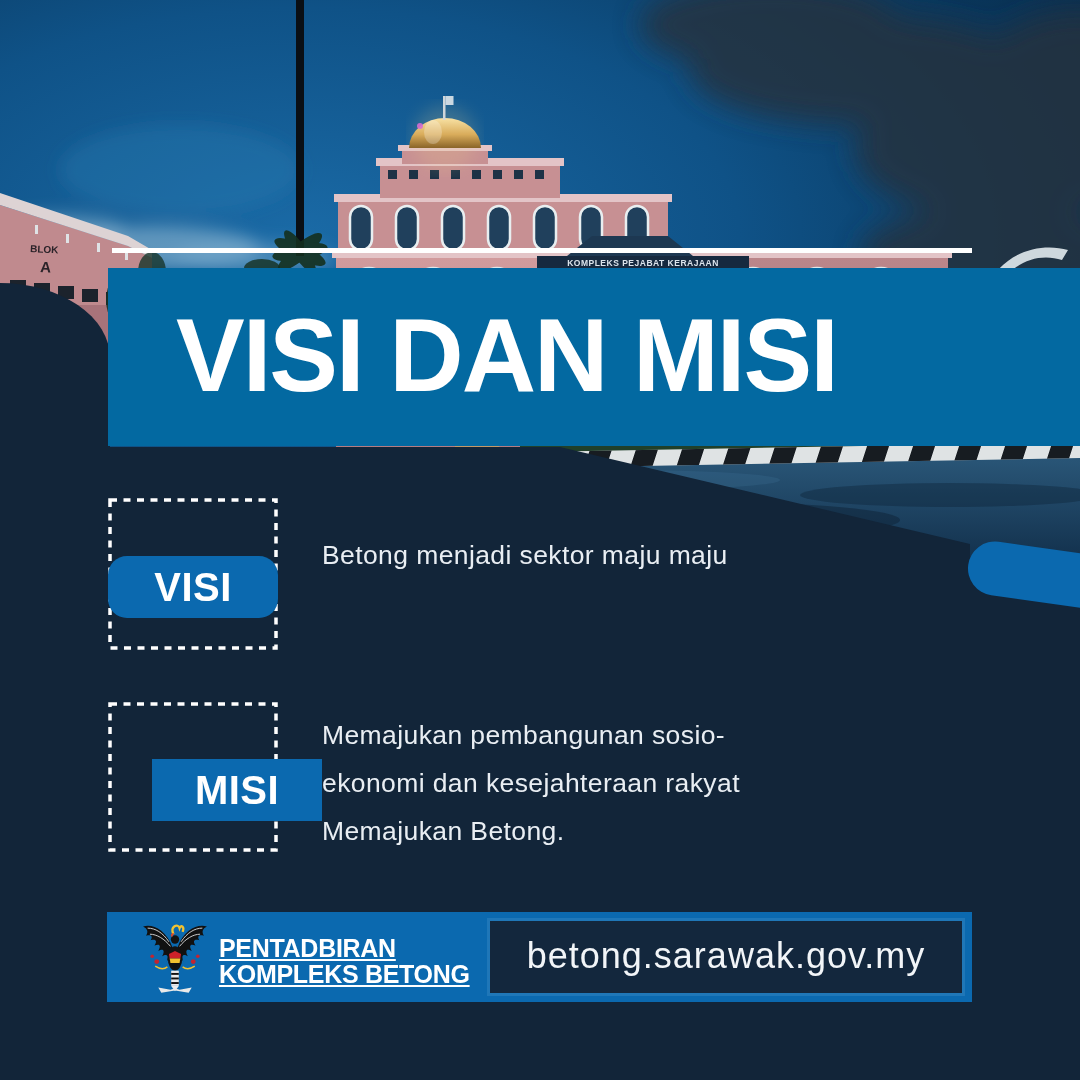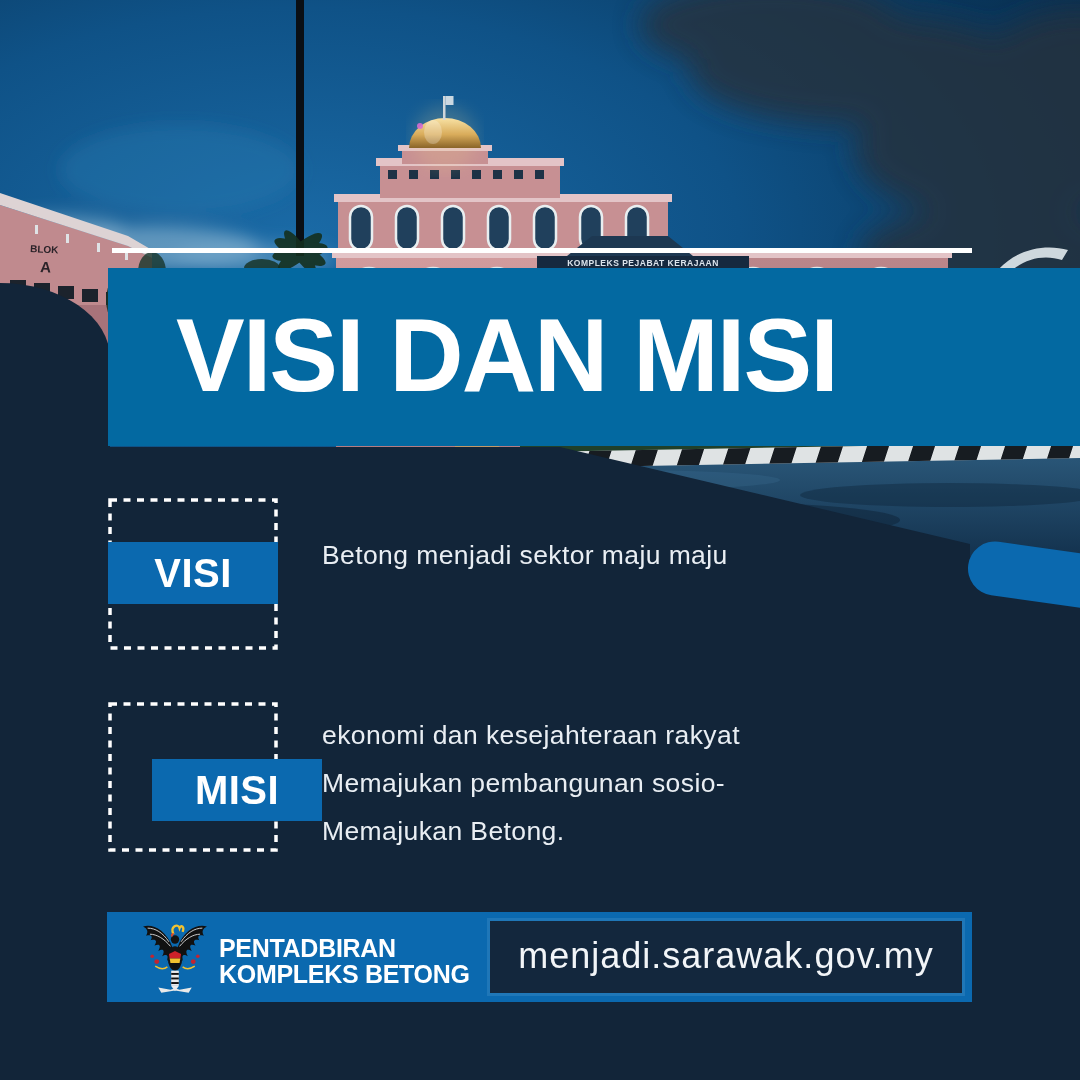--- a/index.html
+++ b/index.html
@@ -29,32 +29,32 @@
     background:#0b69af;border-radius:27px 0 0 27px;
     transform:rotate(8deg);transform-origin:0 0;z-index:5;}
   
   .vm-box{position:absolute;left:108px;width:170px;z-index:6;}
   #visi-box{top:498px;height:152px;}
   #misi-box{top:702px;height:150px;}
   .vm-box svg{position:absolute;left:0;top:0;}
   .vm-label{position:absolute;left:0;width:170px;height:62px;background:#0b69af;
     color:#fff;font-weight:bold;font-size:40px;line-height:62px;text-align:center;
     letter-spacing:.5px;}
-  #visi-box .vm-label{top:44px;}
+  #visi-box .vm-label{top:58px;border-radius:19px;}
   #misi-box .vm-label{top:57px;margin-left:44px;}
   .vm-text{position:absolute;left:322px;color:#e9eef3;font-size:26.5px;
     line-height:48px;letter-spacing:.4px;z-index:6;}
   #visi-text{top:531px;}
   #misi-text{top:711px;}
   
   #footer-bar{position:absolute;left:107px;top:912px;width:865px;height:90px;
     background:#0b69af;z-index:6;}
   #crest{position:absolute;left:30px;top:7px;width:76px;height:76px;}
   #org-name{position:absolute;left:112px;top:23px;color:#fff;font-weight:bold;
-    font-size:25px;line-height:26px;letter-spacing:-.3px;white-space:nowrap;}
+    font-size:25px;line-height:26px;letter-spacing:-.3px;white-space:nowrap;text-decoration:underline;}
   #web-box{position:absolute;left:380px;top:6px;width:478px;height:78px;
     background:#13273d;border:3px solid #1f77b8;}
   #web-box .url{color:#f2f5f8;font-size:36px;line-height:70px;text-align:center;
     letter-spacing:1px;}
 </style>
 </head>
 <body>
 
 <div id="canvas">
 
@@ -270,22 +270,22 @@
     <div>Betong menjadi sektor maju maju</div>
   </div>
 
   <div class="vm-box" id="misi-box">
     <svg width="170" height="150">
       <rect x="2" y="2" width="166" height="146" fill="none" stroke="#ffffff" stroke-width="3.5" stroke-dasharray="7 6.5"></rect>
     </svg>
     <div class="vm-label">MISI</div>
   </div>
   <div class="vm-text" id="misi-text">
+    <div>Memajukan pembangunan sosio-</div>
     <div>ekonomi dan kesejahteraan rakyat</div>
-    <div>Memajukan pembangunan sosio-</div>
     <div>Memajukan Betong.</div>
   </div>
 
   <div id="footer-bar">
     <svg id="crest" viewBox="0 0 96 100">
 
       <g fill="#111111">
         <path d="M44,36 C36,14 18,6 6,10 C12,13 13,17 10,22 C17,20 19,23 16,28 C23,26 25,29 21,35 C28,32 30,35 26,42 C33,38 35,42 31,49 C38,45 40,49 37,56 C42,50 45,44 46,40 Z"></path>
         <path d="M52,36 C60,14 78,6 90,10 C84,13 83,17 86,22 C79,20 77,23 80,28 C73,26 71,29 75,35 C68,32 66,35 70,42 C63,38 61,42 65,49 C58,45 56,49 59,56 C54,50 51,44 50,40 Z"></path>
       </g>
@@ -318,17 +318,17 @@
       <rect x="43" y="83" width="10" height="2.5" fill="#111"></rect>
       <polygon points="43,88 53,88 48,95" fill="#ececec"></polygon>
 
       <path d="M26,90 L42,93 L48,91 L54,93 L70,90 L66,97 L48,94 L30,97 Z" fill="#e9e9e9"></path>
     </svg>
     <div id="org-name">
       <div>PENTADBIRAN</div>
       <div>KOMPLEKS BETONG</div>
     </div>
     <div id="web-box">
-      <div class="url">menjadi.sarawak.gov.my</div>
+      <div class="url">betong.sarawak.gov.my</div>
     </div>
   </div>
 
 </div>
 
 </body></html>

